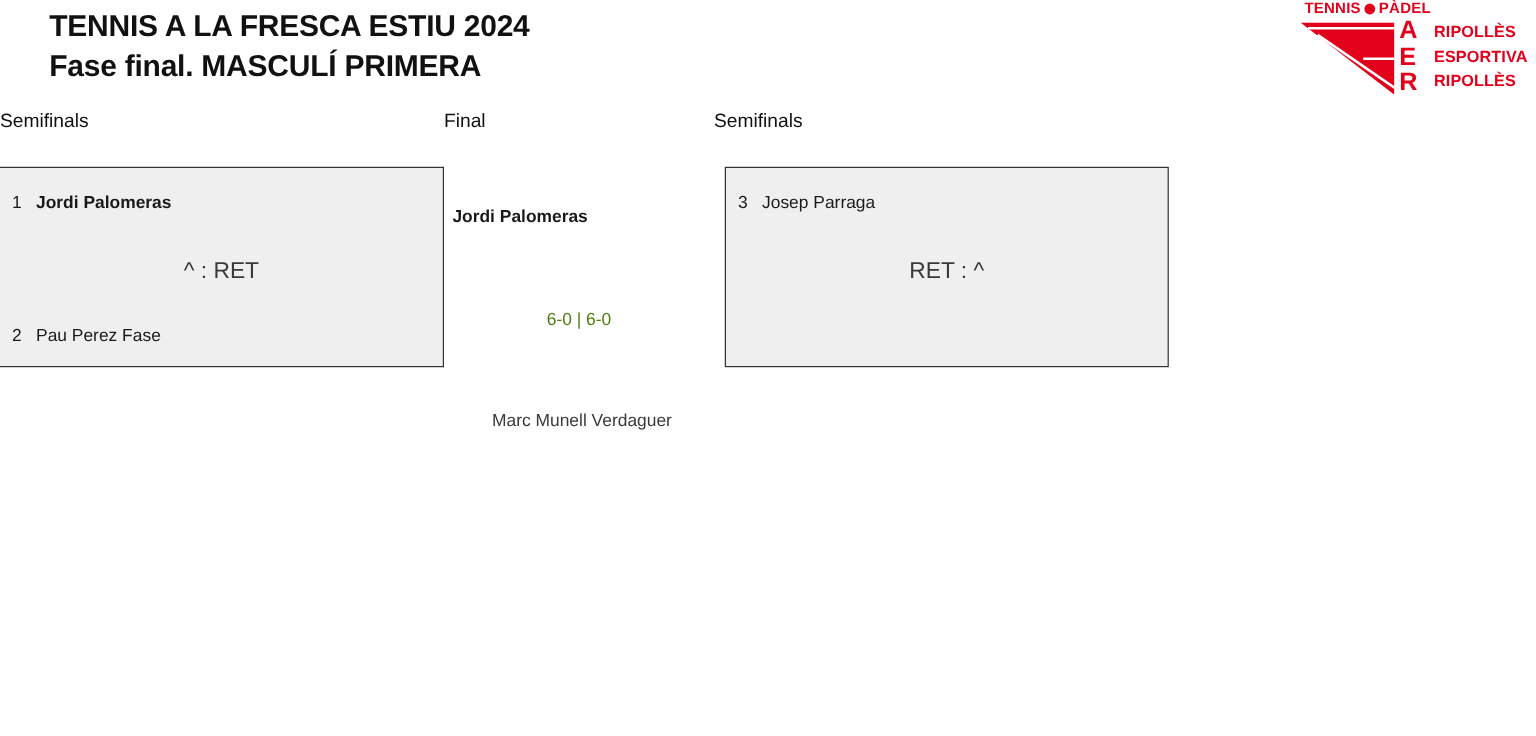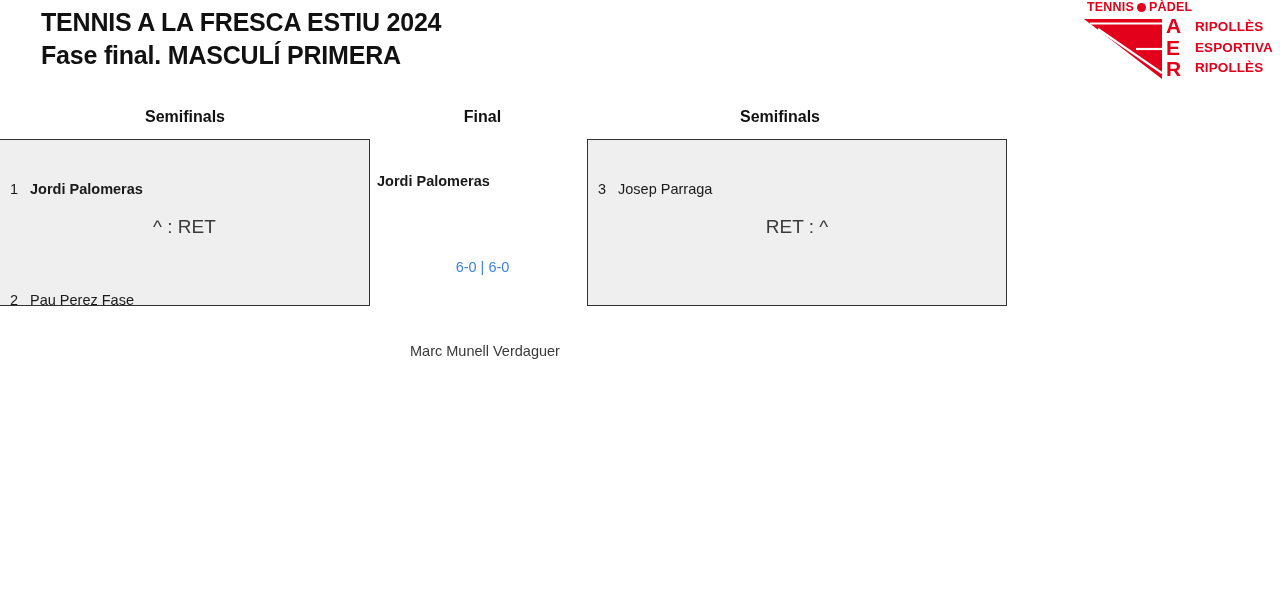--- a/index.html
+++ b/index.html
@@ -89,50 +89,48 @@
     font-weight: bold;
     color: #e2001a;
     line-height: 20.5px;
     letter-spacing: 0.1px;
     white-space: nowrap;
   }
 
   
   .round-heading {
     position: absolute;
-    top: 108px;
+    top: 93px;
     font-size: 16px;
-    font-weight: bold;
+    font-weight: normal;
     color: #111111;
-    text-align: center;
   }
   #round-heading-left  { left: 0px;   width: 370px; }
   #round-heading-final { left: 370px; width: 225px; }
   #round-heading-right { left: 595px; width: 370px; }
 
   
   .match-box {
     position: absolute;
     top: 139px;
     height: 167px;
     background: #efefef;
     border: 1px solid #333333;
     box-sizing: border-box;
   }
   #match-box-semifinal-1 { left: 0px;   width: 370px; border-left: none; }
-  #match-box-semifinal-2 { left: 587px; width: 420px; }
+  #match-box-semifinal-2 { left: 604px; width: 370px; }
 
   .player-row {
     position: absolute;
     left: 0;
     width: 100%;
     font-size: 14.5px;
     color: #1a1a1a;
     white-space: nowrap;
-    margin-top: 20px;
   }
   .player-row.top    { top: 21px; }
   .player-row.bottom { top: 132px; }
 
   .seed {
     display: inline-block;
     text-align: right;
     font-size: 14.5px;
     font-weight: normal;
     color: #1a1a1a;
@@ -168,21 +166,21 @@
     color: #1a1a1a;
     white-space: nowrap;
   }
   #final-score {
     position: absolute;
     left: 370px;
     top: 259px;
     width: 225px;
     text-align: center;
     font-size: 14.5px;
-    color: #3b82f6;
+    color: #4d7c0f;
     white-space: nowrap;
   }
   #final-runner-up {
     position: absolute;
     left: 410px;
     top: 343px;
     font-size: 14.5px;
     font-weight: normal;
     color: #3a3a3a;
     white-space: nowrap;

